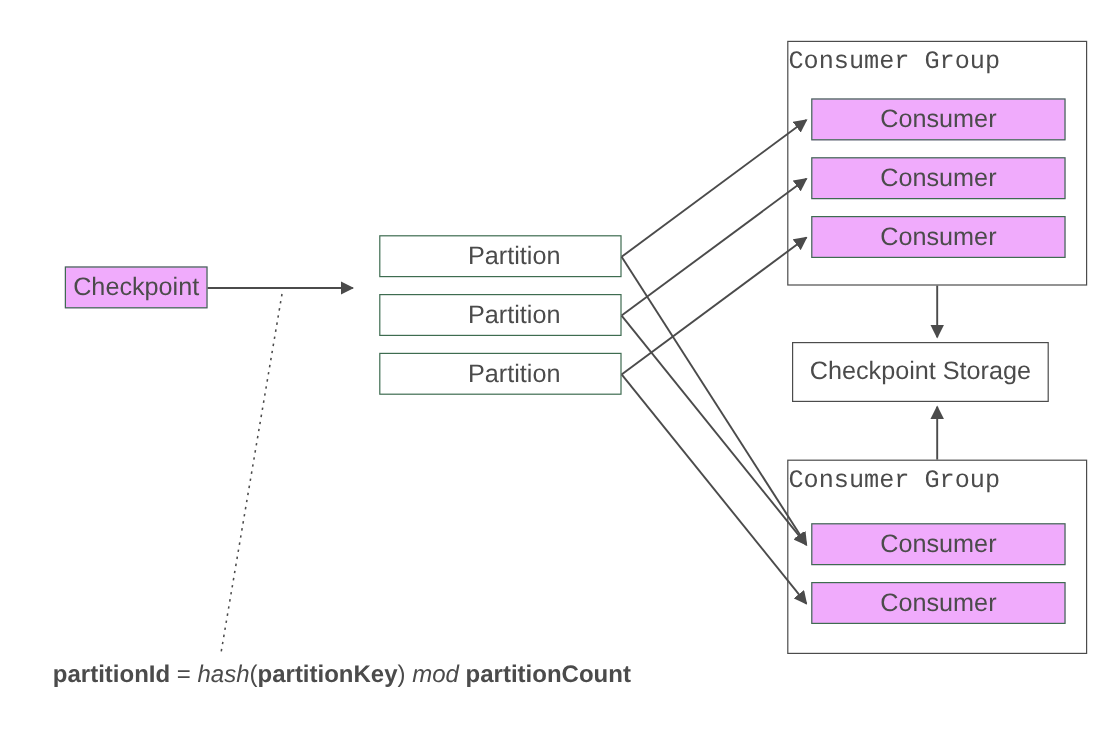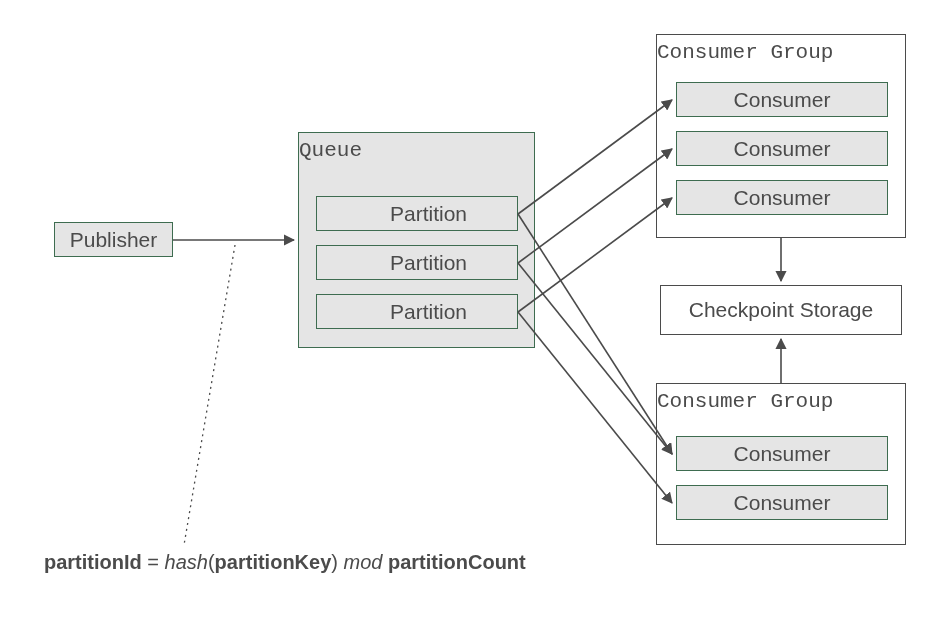--- a/index.html
+++ b/index.html
@@ -14,21 +14,21 @@
   .canvas {
     position: relative;
     width: 930px;
     height: 629px;
   }
   .box {
     position: absolute;
     box-sizing: border-box;
   }
   .green-fill {
-    background: #e5e5e5;
+    background: #f0abfc;
     border: 1.5px solid #3e6c50;
   }
   .white-fill {
     background: #ffffff;
     border: 1.5px solid #4b4b4b;
   }
   .outline-only {
     background: transparent;
     border: 1.5px solid #3e6c50;
     padding-left: 23px;
@@ -59,26 +59,23 @@
     width: 930px; height: 629px;
     pointer-events: none;
   }
 </style>
 </head>
 <body>
 
 <div class="canvas">
 
   <div class="box green-fill center-text" style="left:54px; top:222px; width:119px; height:35px;">
-    <span>Publisher</span>
+    <span>Checkpoint</span>
   </div>
 
-  <div class="box green-fill" style="left:298px; top:132px; width:237px; height:216px;">
-    <div class="header-text">Queue</div>
-  </div>
 
   <div class="box outline-only center-text" style="left:316px; top:196px; width:202px; height:35px;">
     <span>Partition</span>
   </div>
   <div class="box outline-only center-text" style="left:316px; top:245px; width:202px; height:35px;">
     <span>Partition</span>
   </div>
   <div class="box outline-only center-text" style="left:316px; top:294px; width:202px; height:35px;">
     <span>Partition</span>
   </div>
@@ -89,21 +86,21 @@
   <div class="box green-fill center-text" style="left:676px; top:82px; width:212px; height:35px;">
     <span>Consumer</span>
   </div>
   <div class="box green-fill center-text" style="left:676px; top:131px; width:212px; height:35px;">
     <span>Consumer</span>
   </div>
   <div class="box green-fill center-text" style="left:676px; top:180px; width:212px; height:35px;">
     <span>Consumer</span>
   </div>
 
-  <div class="box white-fill center-text" style="left:660px; top:285px; width:242px; height:50px;">
+  <div class="box white-fill center-text" style="left:660px; top:285px; width:214px; height:50px;">
     <span>Checkpoint Storage</span>
   </div>
 
   <div class="box white-fill" style="left:656px; top:383px; width:250px; height:162px;">
     <div class="header-text">Consumer Group</div>
   </div>
   <div class="box green-fill center-text" style="left:676px; top:436px; width:212px; height:35px;">
     <span>Consumer</span>
   </div>
   <div class="box green-fill center-text" style="left:676px; top:485px; width:212px; height:35px;">

